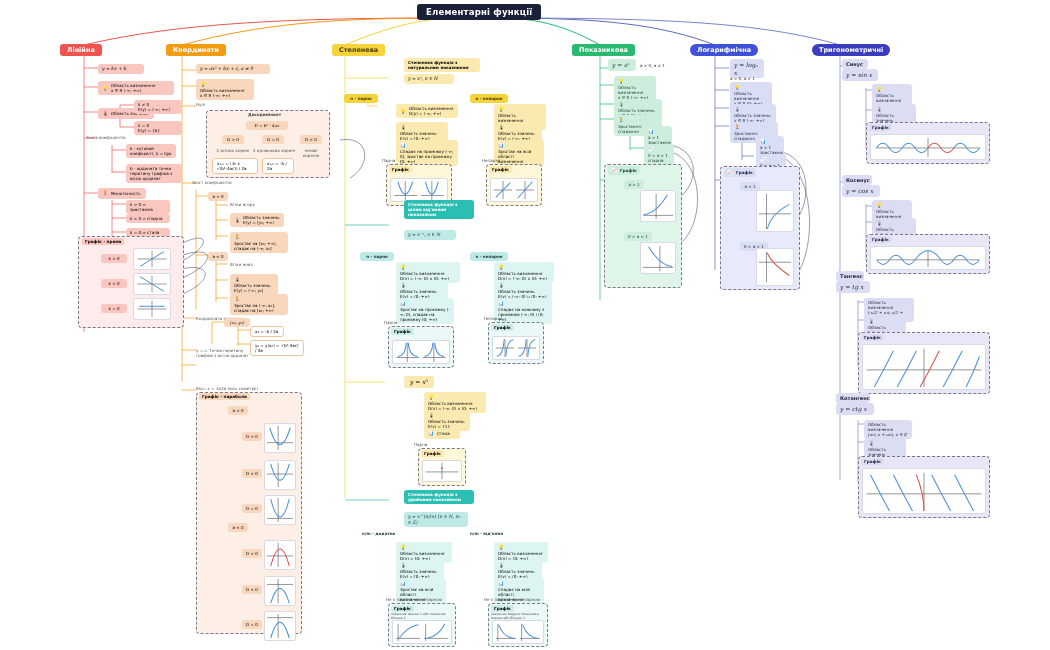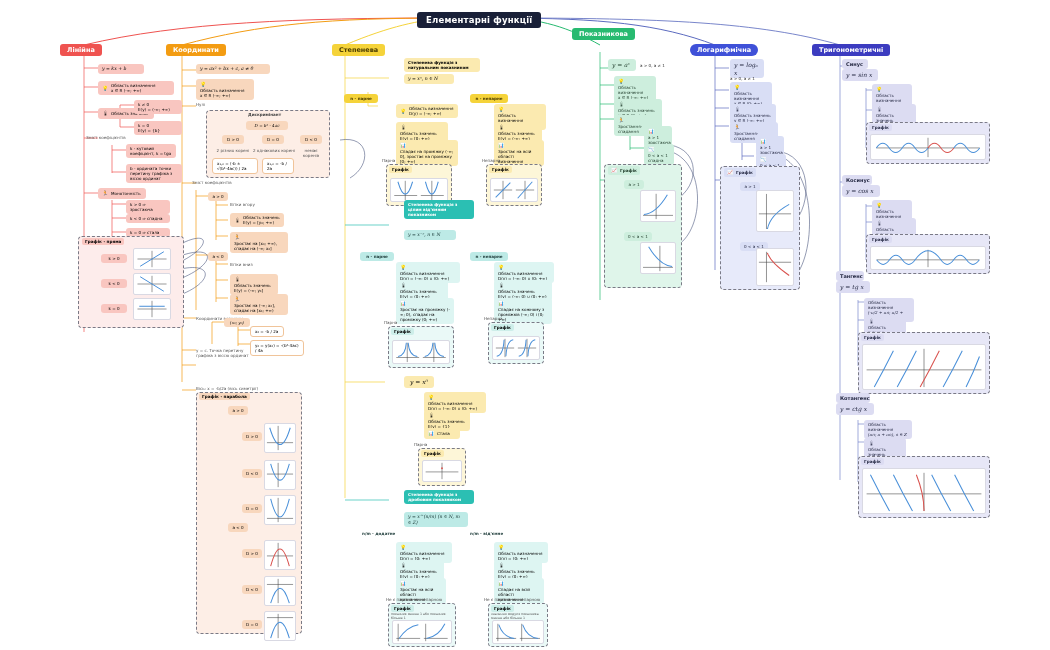--- a/index.html
+++ b/index.html
@@ -29,21 +29,21 @@
   .c-qua-b{background:#f39c12;}
   .c-qua-s{background:#f8d7bd;}
   .c-pow-b{background:#f5d33a;color:#4a3c00;}
   .c-pow-s{background:#fbeab0;}
   .c-cya-b{background:#2bbfb3;color:#fff;}
   .c-exp{background:#cdeedd;color:#24402f;}
   .c-exp-b{background:#27ba70;}
   .c-log{background:#d9def5;color:#262a44;}
   .c-log-b{background:#3f51d8;}
   .c-trg{background:#dcdcf2;color:#262a44;}
-  .c-trg-b{background:#3c3cc0;}
+  .c-trg-b{background:#3c3cc0;border-radius:6px;}
   svg .gl{fill:none;stroke:#4a90d9;stroke-width:1.1;}
   svg .gr{fill:none;stroke:#d9534f;stroke-width:1.1;}
   svg .ax{stroke:#444;stroke-width:.6;}
 </style>
 </head>
 <body>
 
 <div id="canvas">
 
 <svg class="links" viewBox="0 0 1050 650">
@@ -165,21 +165,21 @@
     <path d="M170 260 C 215 240, 220 262, 182 278"></path>
     <path d="M170 272 C 212 258, 218 280, 180 295"></path>
     <path d="M340 140 C 370 135, 372 165, 350 178"></path>
     <path d="M670 145 C 700 150, 700 185, 676 200"></path>
     <path d="M672 152 C 706 165, 704 228, 678 245"></path>
     <path d="M782 152 C 814 160, 812 212, 788 228"></path>
     <path d="M784 158 C 818 178, 816 262, 790 282"></path>
   </g>
 </svg>
 
-<div class="node root" style="left:417px;top:12px;">Елементарні функції</div>
+<div class="node root" style="left:417px;top:4px;">Елементарні функції</div>
 
 <div class="node branch c-lin-b" style="left:60px;top:44px;">Лінійна</div>
 <div class="node box c-lin-s formula f-sm" style="left:98px;top:64px;width:46px;">y = kx + b</div>
 <div class="node box c-lin-s" style="left:98px;top:81px;width:76px;">
   <span class="ico">💡</span><span class="lbl"><span>Область визначення</span><br><span>x ∈ R (-∞; +∞)</span></span>
 </div>
 <div class="node box c-lin-s" style="left:98px;top:108px;width:56px;">
   <span class="ico">🌡</span><span class="lbl">Область значень</span>
 </div>
 <div class="node box c-lin-s" style="left:134px;top:100px;width:48px;">
@@ -419,21 +419,21 @@
 <div class="node plain" style="left:491px;top:612px;color:#555;width:56px;font-size:3.2px;">значення модуля показника менше або більше 1</div>
 <svg class="graphcard" style="left:492px;top:620px;width:52px;height:24px;" viewBox="0 0 52 24">
       <line class="ax" x1="2" y1="19" x2="24" y2="19"></line>
       <line class="ax" x1="4" y1="3" x2="4" y2="22"></line>
       <path class="gl" d="M5 4 Q10 18 22 19"></path>
       <line class="ax" x1="28" y1="19" x2="50" y2="19"></line>
       <line class="ax" x1="30" y1="3" x2="30" y2="22"></line>
       <path class="gl" d="M31 4 Q36 18 48 19"></path>
     </svg>
 
-<div class="node branch c-exp-b" style="left:572px;top:28px;">Показникова</div>
+<div class="node branch c-exp-b" style="left:572px;top:44px;">Показникова</div>
 <div class="node box c-exp formula f-md" style="left:608px;top:59px;width:28px;">y = aˣ</div>
 <div class="node plain" style="left:640px;top:63px;color:#333;">a &gt; 0, a ≠ 1</div>
 <div class="node box c-exp" style="left:614px;top:76px;width:42px;"><span class="ico">💡</span><span class="lbl"><span>Область визначення</span><br><span>x ∈ R (-∞; +∞)</span></span></div>
 <div class="node box c-exp" style="left:614px;top:99px;width:48px;"><span class="ico">🌡</span><span class="lbl"><span>Область значень</span><br><span>y ∈ R (0; +∞)</span></span></div>
 <div class="node box c-exp" style="left:614px;top:115px;width:48px;"><span class="ico">🏃</span><span class="lbl">Зростання-спадання</span></div>
 <div class="node box c-exp" style="left:644px;top:126px;width:28px;"><span class="ico">📊</span><span class="lbl"><span>a &gt; 1</span><br><span>зростаюча</span></span></div>
 <div class="node box c-exp" style="left:644px;top:144px;width:30px;"><span class="ico">📉</span><span class="lbl"><span>0 &lt; a &lt; 1</span><br><span>спадна</span></span></div>
 <div class="dashed" style="left:604px;top:164px;width:78px;height:124px;background:#dff5ea;"></div>
 <div class="node hdr c-exp" style="left:608px;top:166px;"><span class="ico">📈</span><span class="lbl">Графік</span></div>
 <div class="node box c-exp" style="left:624px;top:180px;width:20px;text-align:center;">a &gt; 1</div>

